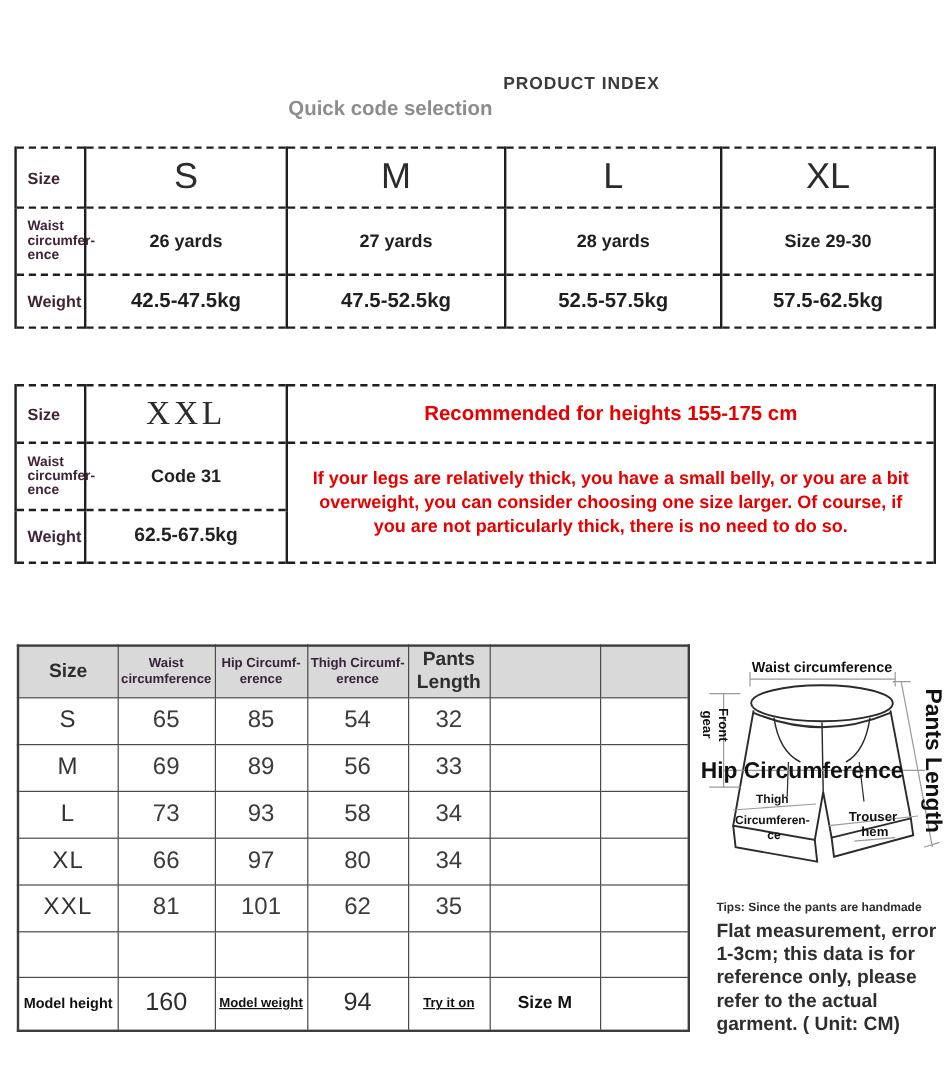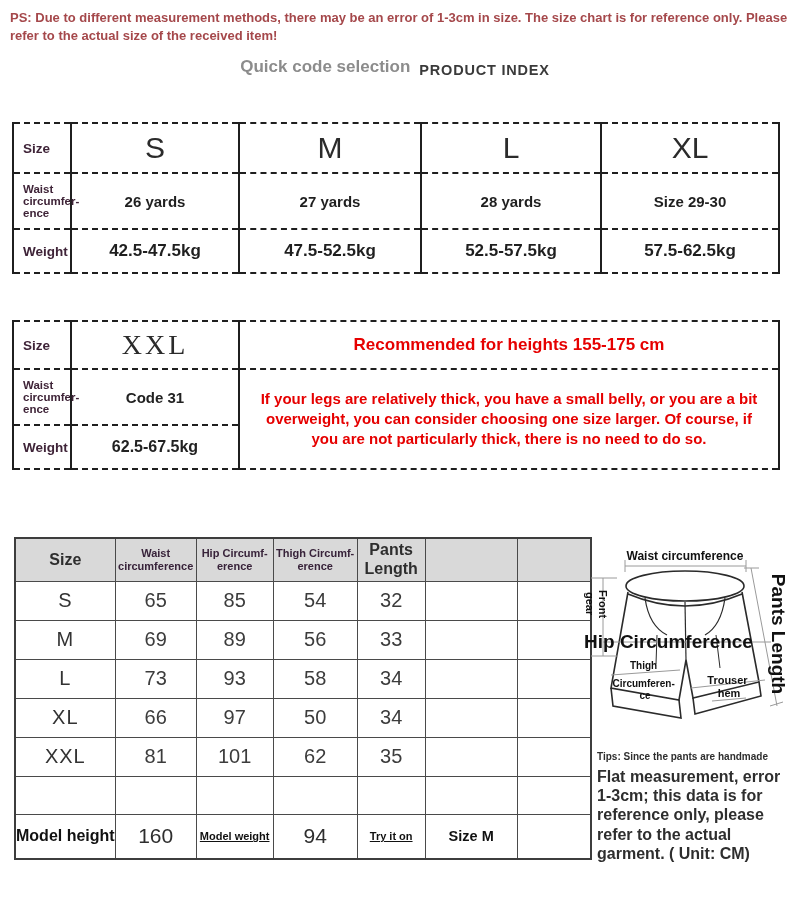--- a/index.html
+++ b/index.html
@@ -6,21 +6,21 @@
   body{font-family:"Liberation Sans",sans-serif;color:#222;}
   #page{position:relative;width:790px;height:900px;background:#fff;overflow:hidden;margin:0 auto;}
 
   
   .note{position:absolute;left:10px;top:9px;width:778px;font-size:13px;font-weight:bold;
         line-height:1.42;color:#a5484b;}
 
   
   .heading{position:absolute;left:0;top:57px;width:790px;display:flex;justify-content:center;
            align-items:flex-start;gap:9px;}
-  .heading .h-primary{font-size:17px;font-weight:700;color:#8c8c8c;}
+  .heading .h-primary{font-size:17px;font-weight:700;color:#8c8c8c;margin-top:24px;}
   .heading .h-secondary{font-size:14.5px;font-weight:700;color:#3a3a3a;letter-spacing:.8px;margin-top:5px;}
 
   
   table{border-collapse:collapse;table-layout:fixed;}
   .tdash td{border-left:2px solid #1f1f1f;border-right:2px solid #1f1f1f;
             border-top:2px dashed #1f1f1f;border-bottom:2px dashed #1f1f1f;
             text-align:center;vertical-align:middle;padding:0;}
   .tdash{position:absolute;left:12px;width:766px;}
   .t1{top:122px;}
   .t2{top:320px;}
@@ -40,38 +40,37 @@
   .t3 th,.t3 td{border:1px solid #4a4a4a;text-align:center;vertical-align:middle;padding:0;overflow:visible;}
   .t3{border:2px solid #3d3d3d;}
   .t3 thead th{background:#d9d9d9;font-weight:700;color:#38233a;font-size:11px;line-height:1.15;}
   .t3 thead th.big{font-size:16px;color:#2e2e2e;}
   .t3 thead tr{height:43px;}
   .t3 tbody tr{height:39px;}
   .t3 tbody tr.empty{height:38px;}
   .t3 tbody tr.model{height:45px;}
   .t3 td.szl{font-size:20px;color:#333;letter-spacing:1px;}
   .t3 td.num{font-size:20px;color:#3c3c3c;}
-  .t3 tr.model td:nth-child(1){font-size:16px;font-weight:700;color:#111;}
+  .t3 tr.model td:nth-child(1){font-size:12px;font-weight:700;color:#111;}
   .t3 tr.model td:nth-child(2),.t3 tr.model td:nth-child(4){font-size:21px;color:#2e2e2e;}
   .t3 tr.model td:nth-child(3),.t3 tr.model td:nth-child(5){font-size:11px;font-weight:700;color:#111;text-decoration:underline;}
   .t3 tr.model td:nth-child(6){font-size:14.5px;font-weight:700;color:#111;}
   .ovf{white-space:nowrap;}
 
   
   .diagram{position:absolute;left:583px;top:538px;width:205px;height:214px;}
   .tips{position:absolute;left:597px;top:751px;width:192px;color:#2e2e2e;}
   .tips .tips-small{font-size:10px;font-weight:700;margin:0 0 5px 0;}
   .tips .tips-body{font-size:16px;font-weight:700;line-height:1.2;margin:0;}
 </style>
 </head>
 <body>
 
 <div id="page">
 
-  <div class="note">PS: Due to different measurement methods, there may be an error of 1-3cm in size. The size chart is for reference only. Please refer to the actual size of the received item!</div>
 
   <div class="heading">
     <span class="h-primary">Quick code selection</span>
     <span class="h-secondary">PRODUCT INDEX</span>
   </div>
 
   <table class="tdash t1">
     <colgroup>
         <col style="width:58px">
         <col style="width:168px">
@@ -174,21 +173,21 @@
         <td class="num">93</td>
         <td class="num">58</td>
         <td class="num">34</td>
         <td></td>
         <td></td>
       </tr>
       <tr>
         <td class="szl">XL</td>
         <td class="num">66</td>
         <td class="num">97</td>
-        <td class="num">50</td>
+        <td class="num">80</td>
         <td class="num">34</td>
         <td></td>
         <td></td>
       </tr>
       <tr>
         <td class="szl">XXL</td>
         <td class="num">81</td>
         <td class="num">101</td>
         <td class="num">62</td>
         <td class="num">35</td>

